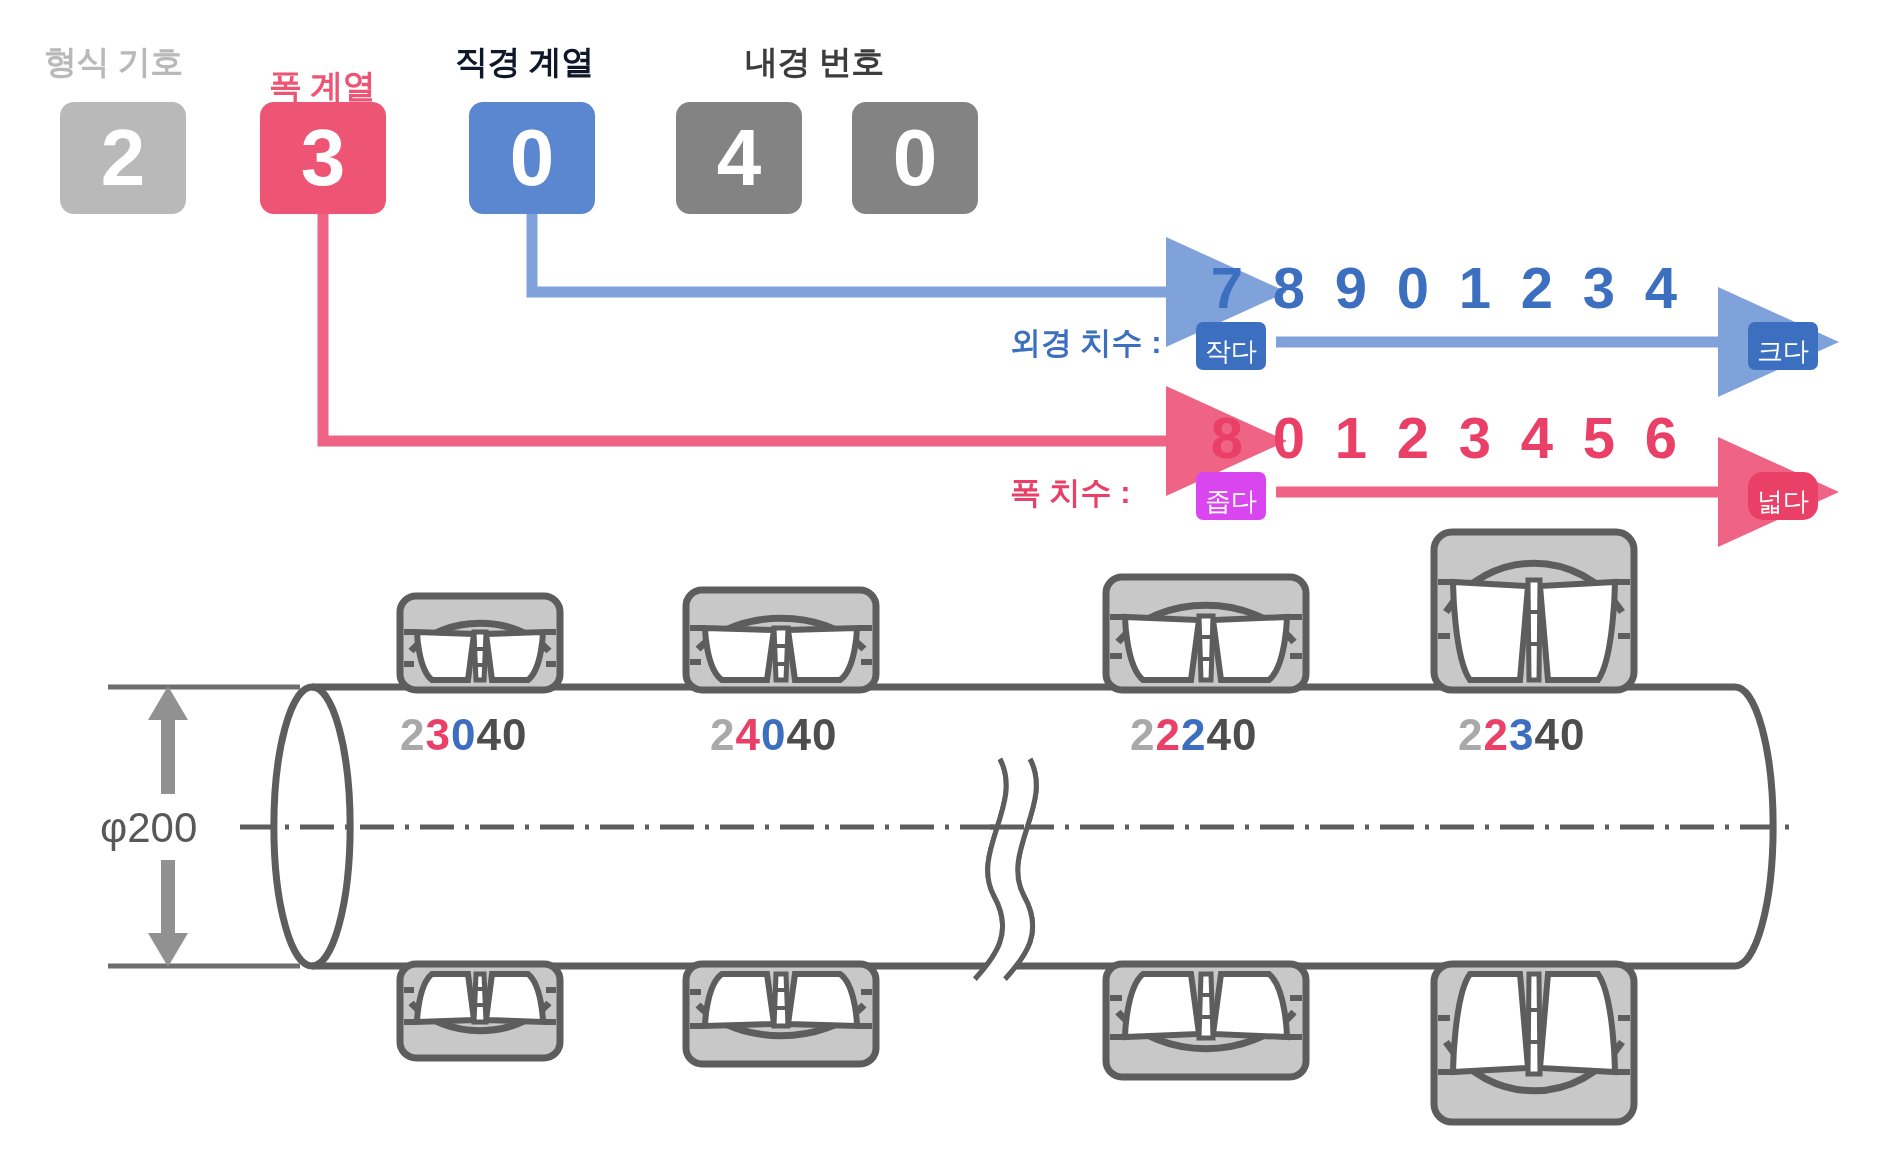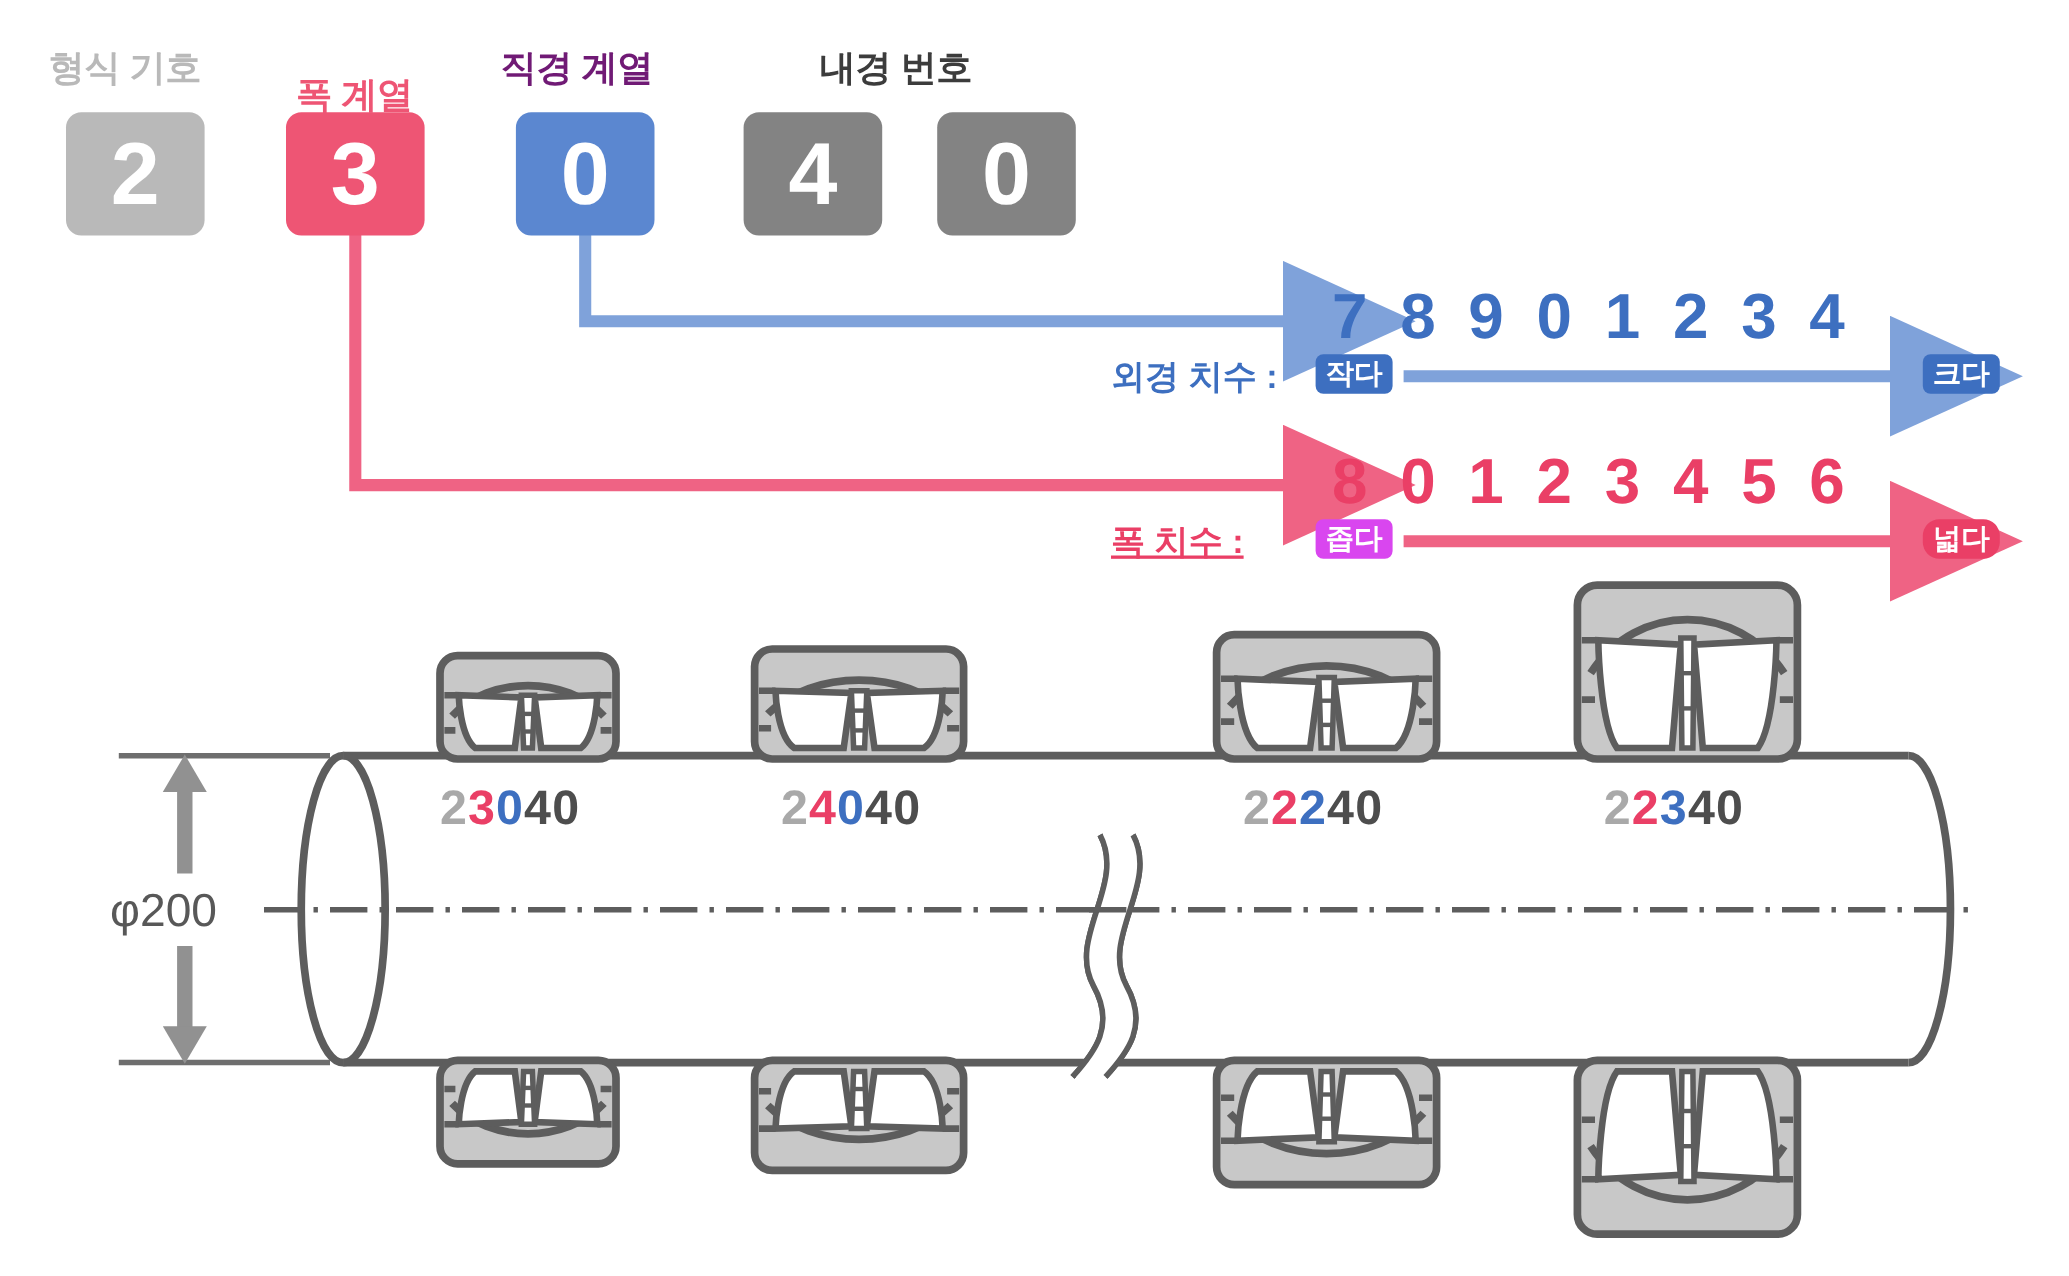--- a/index.html
+++ b/index.html
@@ -56,23 +56,23 @@
     position: absolute;
     font-weight: bold;
     font-size: 31px;
     white-space: nowrap;
     text-align: left;
   }
   .pill {
     position: absolute;
     border-radius: 7px;
     color: #fff;
-    font-weight: bold;
+    font-weight: normal;
     font-size: 26px;
-    padding: 4px 9px 6px 9px;
+    padding: 16px 9px 6px 9px;
     white-space: nowrap;
     line-height: 1;
   }
 
   
   #overlay {
     position: absolute;
     left: 0; top: 0;
     width: 1881px;
     height: 1160px;
@@ -259,21 +259,21 @@
       <path d="M1438,1014 L1450,1014 M1618,1014 L1630,1014" stroke="#5d5d5d" stroke-width="6"></path>
     </g>
   </svg>
 
   <div class="code-caption" style="left:44px; top:36px; color:#b9b9b9;">형식 기호</div>
   <div class="code-box" style="left:60px; top:98px; background:#b9b9b9;">2</div>
 
   <div class="code-caption" style="left:269px; top:36px; color:#ee5574;margin-top:24px;">폭 계열</div>
   <div class="code-box" style="left:260px; top:98px; background:#ee5574;">3</div>
 
-  <div class="code-caption" style="left:455px; top:36px; color:#701a75;">직경 계열</div>
+  <div class="code-caption" style="left:455px; top:36px; color:#0f172a;">직경 계열</div>
   <div class="code-box" style="left:469px; top:98px; background:#5b87d0;">0</div>
 
   <div class="code-caption" style="left:745px; top:36px; color:#3c3c3c;text-align:right;">내경 번호</div>
   <div class="code-box" style="left:676px; top:98px; background:#838383;">4</div>
   <div class="code-box" style="left:852px; top:98px; background:#838383;">0</div>
 
   <div class="digit-row" style="left:1196px; top:250px; color:#3d6fc0;">
     <div class="digit">7</div>
     <div class="digit">8</div>
     <div class="digit">9</div>
@@ -292,21 +292,21 @@
     <div class="digit">8</div>
     <div class="digit">0</div>
     <div class="digit">1</div>
     <div class="digit">2</div>
     <div class="digit">3</div>
     <div class="digit">4</div>
     <div class="digit">5</div>
     <div class="digit">6</div>
   </div>
 
-  <div class="scale-label" style="left:1010px; top:468px; width:185px; color:#ea3f66;text-decoration:underline;">폭 치수 :</div>
+  <div class="scale-label" style="left:1010px; top:468px; width:185px; color:#ea3f66;">폭 치수 :</div>
   <div class="pill" style="left:1196px; top:468px; background:#d946ef;">좁다</div>
   <div class="pill" style="left:1748px; top:468px; background:#ea3f66;border-radius:15px;">넓다</div>
 
   <div class="dim-text" style="left:100px; top:800px;text-align:right;">φ200</div>
 
   <div class="bearing-label" style="left:400px; top:706px;">
     <span style="color:#a9a9a9;">2</span><span style="color:#ea3f66;">3</span><span style="color:#3d6fc0;">0</span><span style="color:#4d4d4d;">4</span><span style="color:#4d4d4d;">0</span>
   </div>
 
   <div class="bearing-label" style="left:710px; top:706px;">

